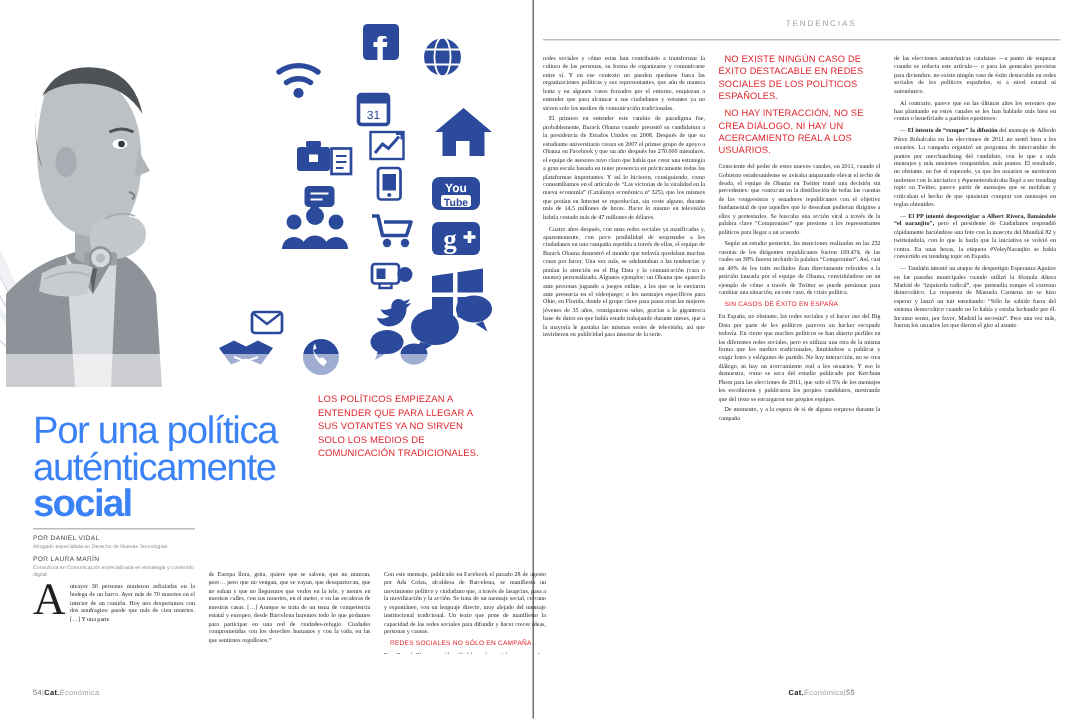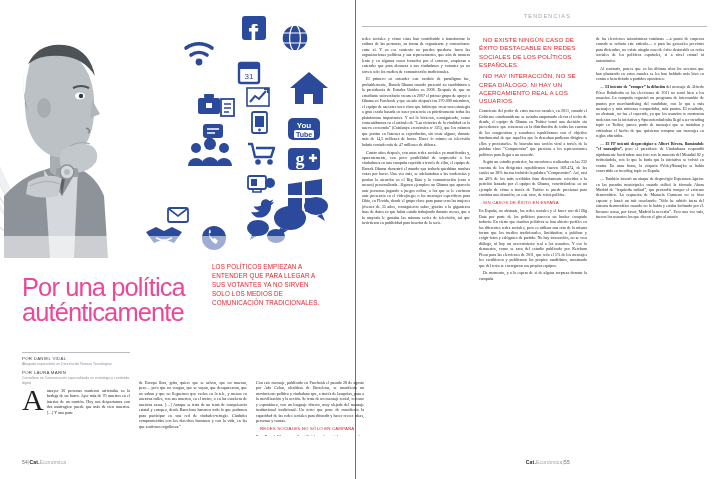--- a/index.html
+++ b/index.html
@@ -28,21 +28,21 @@
     position:absolute;left:0;top:0;width:355px;height:258px;
     overflow:hidden;background:#ffffff;
   }
   .photo svg{position:absolute;left:0;top:0;}
 
   
   .headline{
     position:absolute;left:22px;top:258px;width:190px;
     font-family:"Liberation Sans",sans-serif;
     font-weight:300;font-size:25.5px;line-height:0.96;
-    letter-spacing:-0.9px;color:#ec4899;
+    letter-spacing:-0.9px;color:#3b82f6;
   }
   .headline .l3{font-weight:700;letter-spacing:-1.1px;display:block;}
 
   .standfirst{
     position:absolute;left:212px;top:263px;width:116px;
     font-family:"Liberation Sans",sans-serif;
     font-size:6.3px;line-height:1.42;letter-spacing:0.12px;
     color:#e0242c;text-transform:uppercase;
   }
 
@@ -307,20 +307,21 @@
     </svg>
   </div>
 
   <div class="gutter"></div>
   <div class="hdr-rule"></div>
   <div class="hdr-label">TENDENCIAS</div>
 
   <h1 class="headline">
     <span>Por una política</span>
     <span>auténticamente</span>
+    <span class="l3">social</span>
   </h1>
 
   <div class="standfirst">LOS POLÍTICOS EMPIEZAN A ENTENDER QUE PARA LLEGAR A SUS VOTANTES YA NO SIRVEN SOLO LOS MEDIOS DE COMUNICACIÓN TRADICIONALES.</div>
 
   <div class="byline">
     <div class="rule"></div>
     <div class="who">Por DANIEL VIDAL</div>
     <div class="role">Abogado especialista en Derecho de Nuevas Tecnologías</div>
     <div class="who">Por LAURA MARÍN</div>
     <div class="role">Consultora en Comunicación especializada en estrategia y contenido digital</div>

